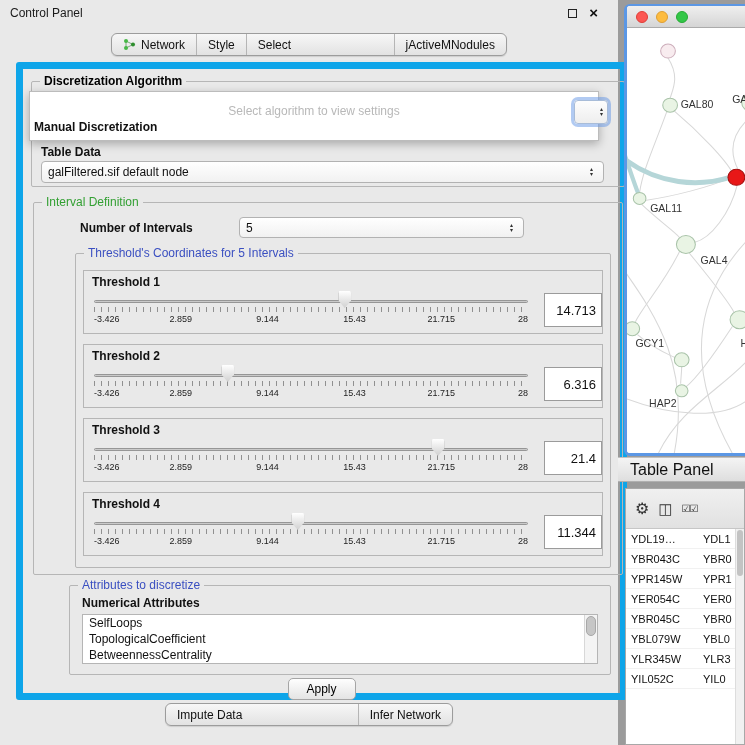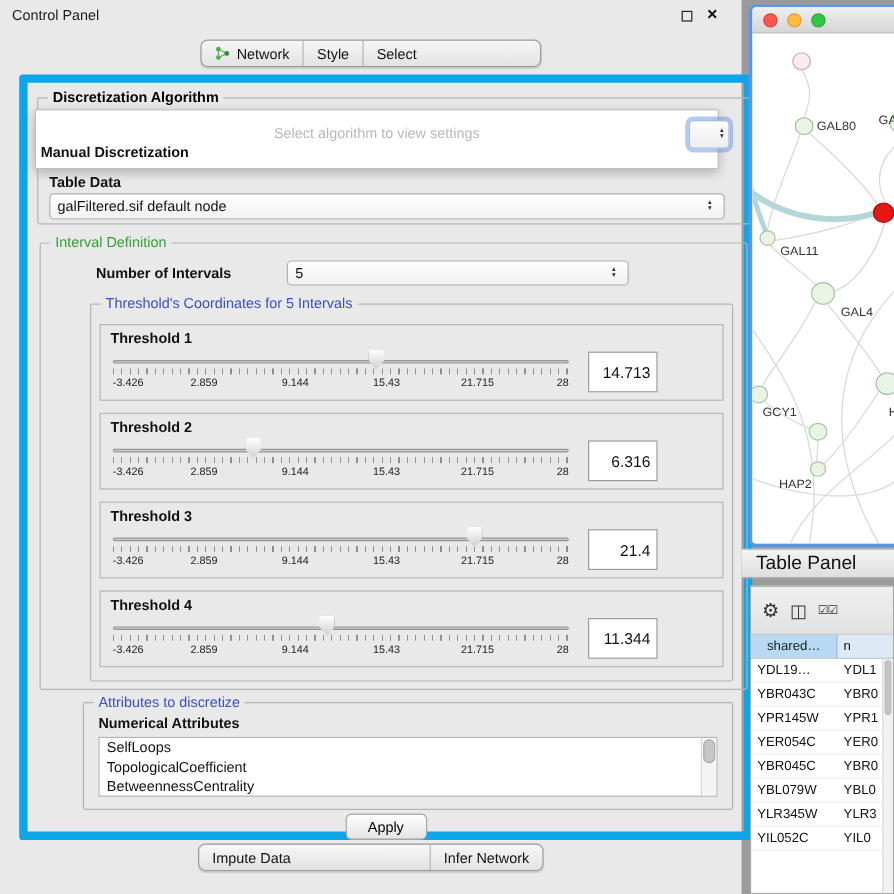--- a/index.html
+++ b/index.html
@@ -70,21 +70,21 @@
   .ticklabels span:nth-child(1){ left:0; transform:none; }
   .ticklabels span:nth-child(2){ left:20%; }
   .ticklabels span:nth-child(3){ left:40%; }
   .ticklabels span:nth-child(4){ left:60%; }
   .ticklabels span:nth-child(5){ left:80%; }
   .ticklabels span:nth-child(6){ left:auto; right:0; transform:none; }
   .thumb { position:absolute; top:0; width:13px; height:17px; transform:translateX(-50%);
            background:linear-gradient(#ffffff,#d0d0d0);
            clip-path:polygon(8% 0,92% 0,100% 14%,100% 55%,50% 100%,0 55%,0 14%);
            filter:drop-shadow(0 0 1px rgba(0,0,0,.55)); }
-  .value-box { width:58px; height:30px; margin-top:2px; margin-right:54px; background:#fff;
+  .value-box { width:58px; height:30px; margin-top:2px; background:#fff;
                border:1px solid #9b9b9b; font-size:13px; display:flex; align-items:center;
                justify-content:flex-end; padding:16px 5px; }
 
   .attr-group { top:516px; left:46px; width:542px; height:90px; }
   .attr-head { position:absolute; top:10px; left:12px; font-weight:bold; font-size:12px; }
   .listbox { position:absolute; top:28px; left:12px; right:12px; height:50px; background:#fff;
              border:1px solid #b5b5b5; overflow:hidden; font-size:12px; }
   .litem { height:16px; line-height:16px; padding-left:6px; white-space:nowrap; }
   .vscroll { position:absolute; right:0; top:0; bottom:0; width:13px; background:#f4f4f4; border-left:1px solid #d8d8d8; }
   .vthumb { margin:1px; height:20px; background:#c6c6c6; border:1px solid #a8a8a8; border-radius:6px; }
@@ -160,20 +160,23 @@
           <span>Network</span>
         </div>
         <div class="tab">
             <span>Style</span>
           </div>
         <div class="tab">
             <span>Select</span>
           </div>
         <div class="tab active">
             <span>Cyni Toolbox</span>
+          </div>
+        <div class="tab">
+            <span>jActiveMNodules</span>
           </div>
       </div>
     </div>
 
     <div class="main">
 
       <div class="group algo-group">
         <span class="gtitle black">Discretization Algorithm</span>
       </div>
 
@@ -387,24 +390,20 @@
   <div class="tp-bar">
     <span>Table Panel</span>
   </div>
 
   <div class="tp-window">
     <div class="tp-toolbar">
       <span class="gear">⚙</span>
       <span class="cols">◫</span>
       <span class="checks">☑☑</span>
     </div>
-    <div class="tp-header">
-      <div class="hc1">shared…</div>
-      <div class="hc2">n</div>
-    </div>
     <div class="tp-body">
       <div class="trow">
           <div class="tc1">YDL19…</div>
           <div class="tc2">YDL1</div>
         </div>
       <div class="trow">
           <div class="tc1">YBR043C</div>
           <div class="tc2">YBR0</div>
         </div>
       <div class="trow">

